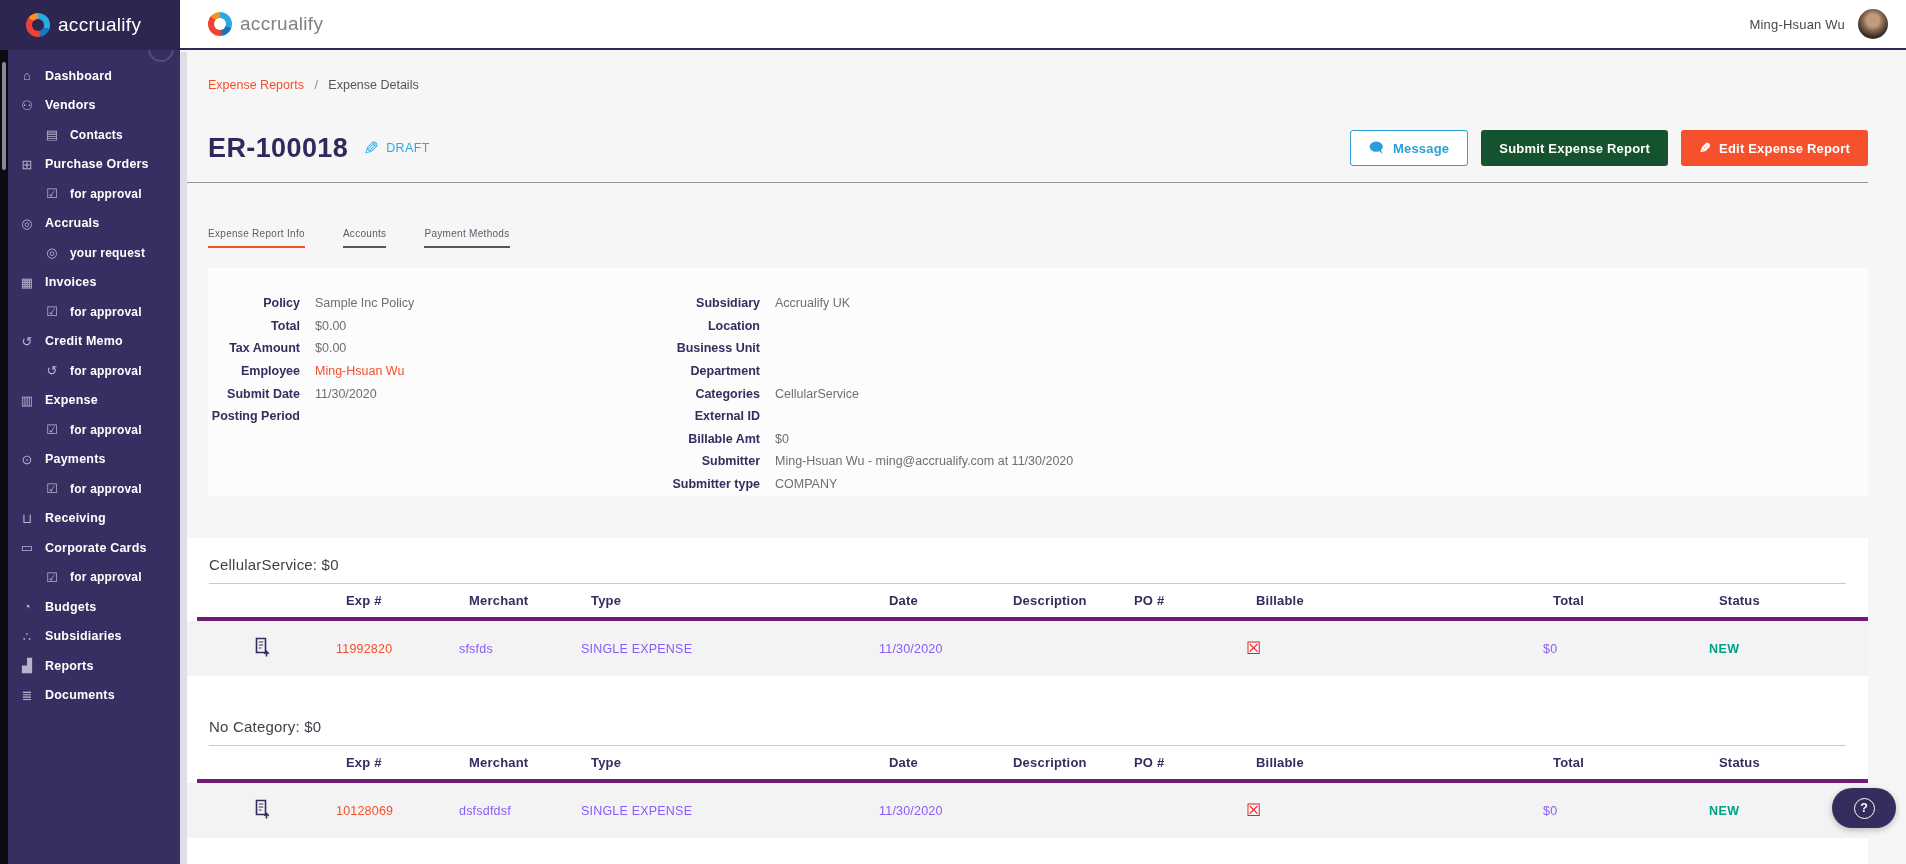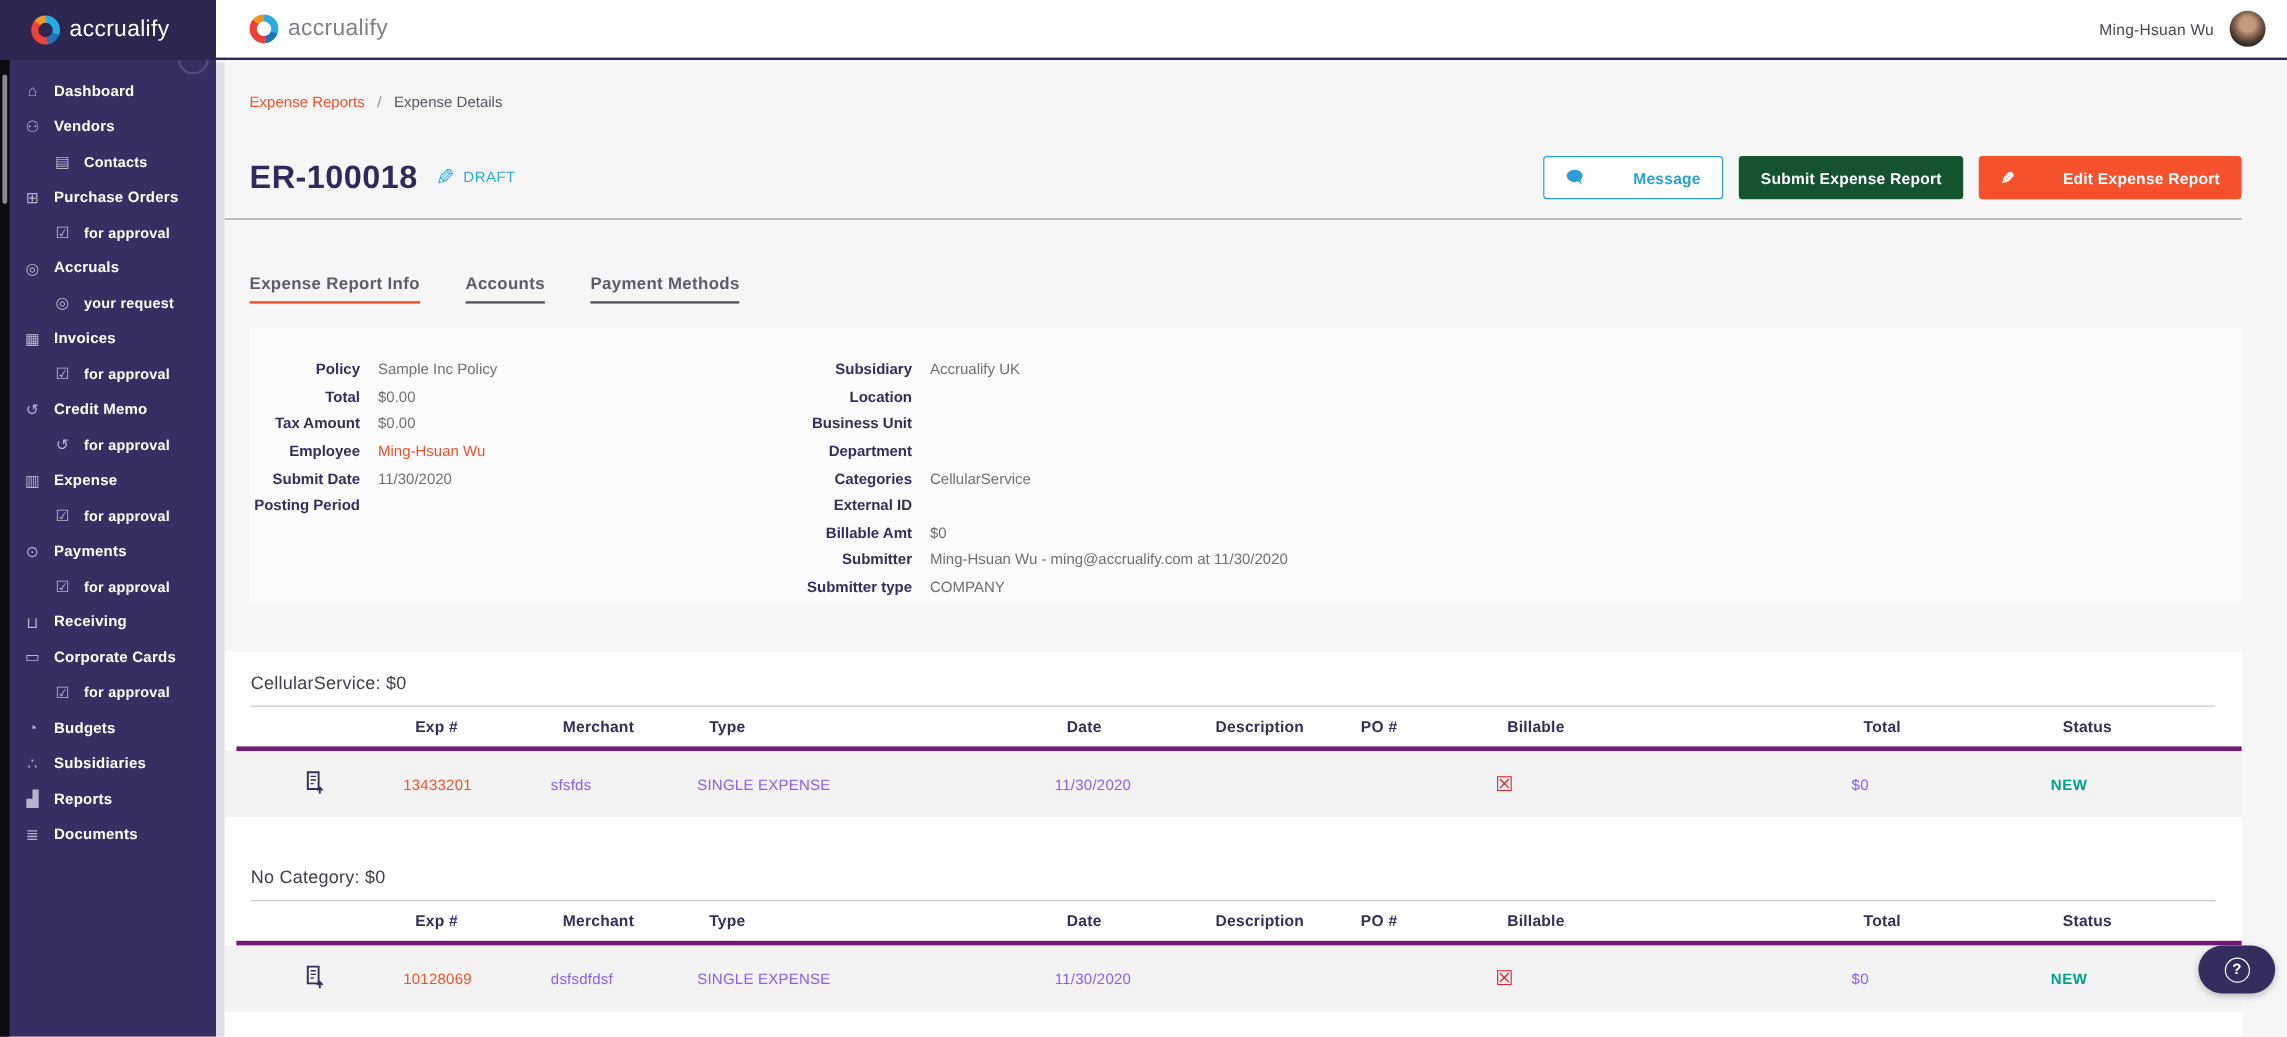--- a/index.html
+++ b/index.html
@@ -44,31 +44,31 @@
 
   .breadcrumb { margin-top:26px; font-size:12.5px; color:#55555e; height:16px; }
   .breadcrumb .bc-link { color:#f4502c; cursor:pointer; }
   .breadcrumb .bc-sep { margin:0 7px; color:#8b8b92; }
 
   .title-row { margin-top:34px; height:40px; display:flex; align-items:center; }
   .page-title { font-size:27px; font-weight:700; color:#2f2a5b; letter-spacing:.4px; }
   .edit-pencil { color:#29abe2; font-size:19px; margin-left:15px; transform:scaleX(-1); cursor:pointer; }
   .status-draft { color:#29abe2; font-size:12.5px; font-weight:400; letter-spacing:.4px; margin-left:7px; }
   .btn-row { margin-left:auto; display:flex; gap:13px; }
-  .btn { height:36px; border-radius:3px; font-size:13px; font-weight:700; letter-spacing:.2px; display:flex; align-items:center; padding:0 18px; cursor:pointer; border:none; font-family:inherit;gap:32px; }
+  .btn { height:36px; border-radius:3px; font-size:13px; font-weight:700; letter-spacing:.2px; display:flex; align-items:center; padding:0 18px; cursor:pointer; border:none; font-family:inherit; }
   .btn-message { background:#ffffff; border:1px solid #2a9fd8; color:#2a9fd8; }
   .btn-message svg { margin-right:8px; }
   .btn-submit { background:#14532d; color:#ffffff; }
   .btn-edit { background:#f4512c; color:#ffffff; }
   .btn-edit .pencil { font-size:14px; margin-right:8px; transform:scaleX(-1); }
 
   .divider { margin:14px 0 0 -21px; border-top:1px solid #96969c; }
 
   .tabs { margin-top:45px; display:flex; gap:38px; }
-  .tab { font-size:14px; color:#5c5c68; padding-bottom:7px; border-bottom:2px solid #55555e; letter-spacing:.3px; cursor:pointer;font-weight:bold; }
+  .tab { font-size:10px; color:#5c5c68; padding-bottom:7px; border-bottom:2px solid #55555e; letter-spacing:.3px; cursor:pointer; }
   .tab.active { border-bottom-color:#f4502c; }
 
   
   .details-panel { margin-top:20px; background:#fcfcfd; height:228px; position:relative; }
   .kv-col { position:absolute; top:24px; display:grid; grid-auto-rows:22.6px; }
   .kv-col.left { left:0; width:430px; grid-template-columns:92px 15px auto; }
   .kv-col.right { left:392px; width:700px; grid-template-columns:160px 15px auto; }
   .kv-label { text-align:right; font-size:12.5px; font-weight:700; color:#332e5d; align-self:center; white-space:nowrap; }
   .kv-gap { }
   .kv-value { font-size:12.5px; color:#6f6f73; align-self:center; white-space:nowrap; }
@@ -375,21 +375,21 @@
       </div>
 
         <div class="trow data">
           <div class="dcell icon-cell">
             <svg width="18" height="21" viewBox="0 0 18 21">
               <path d="M3.5 1.5 h9 v14 h-9 z" fill="none" stroke="#332e5d" stroke-width="1.6"></path>
               <path d="M5.8 5 h4.4 M5.8 8 h4.4 M5.8 11 h2.6" stroke="#332e5d" stroke-width="1.2" fill="none"></path>
               <path d="M13.5 19.5 v-5 M11.2 16.7 l2.3 -2.3 l2.3 2.3" stroke="#332e5d" stroke-width="1.6" fill="none"></path>
             </svg>
           </div>
-          <div class="dcell exp">13433201</div>
+          <div class="dcell exp">11992820</div>
           <div class="dcell">sfsfds</div>
           <div class="dcell">SINGLE EXPENSE</div>
           <div class="dcell">11/30/2020</div>
           <div class="dcell"></div>
           <div class="dcell"></div>
           <div class="dcell billable">☒</div>
           <div class="dcell">$0</div>
           <div class="dcell status">NEW</div>
         </div>
 

